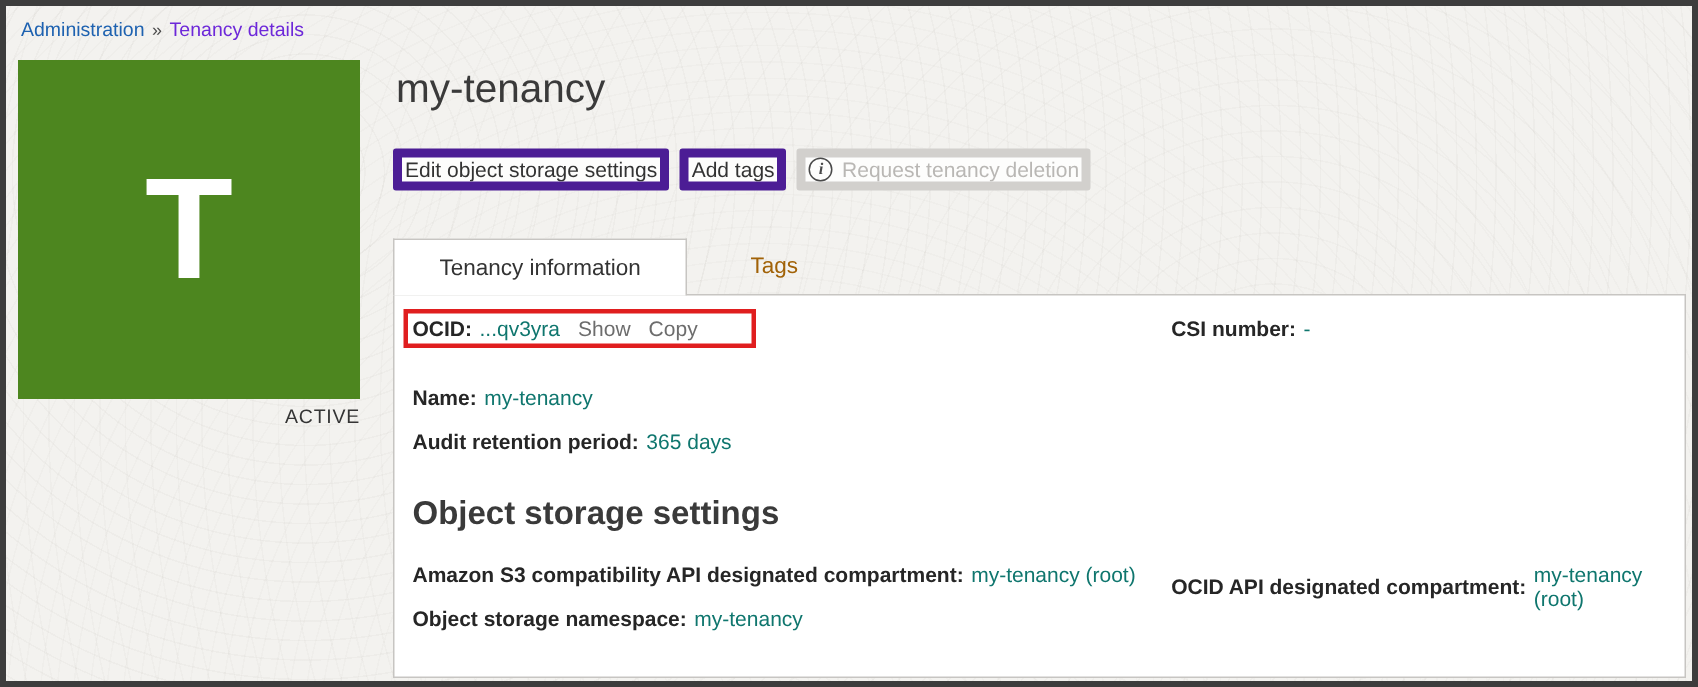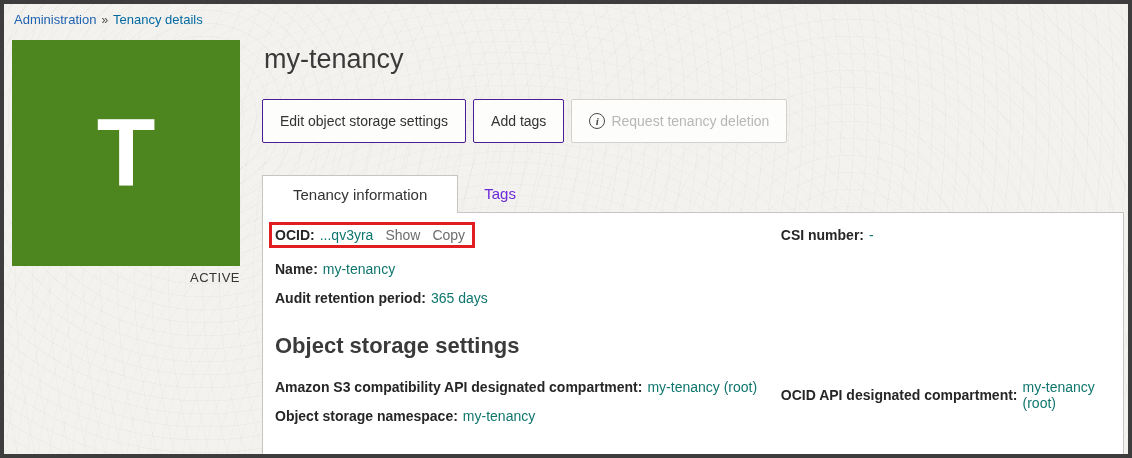--- a/index.html
+++ b/index.html
@@ -13,75 +13,75 @@
       repeating-radial-gradient(circle at 75% 60%, rgba(120,112,100,0.035) 0 1px, transparent 1px 17px),
       repeating-radial-gradient(circle at 45% 110%, rgba(120,112,100,0.03) 0 1px, transparent 1px 11px);
     overflow: hidden;
     color: #3a3a3a;
   }
 
   
   .breadcrumb { padding: 8px 0 4px 10px; font-size: 13px; }
   .breadcrumb a { color: #1e62b0; text-decoration: none; cursor: pointer; }
   .breadcrumb .sep { color: #4a4a4a; margin: 0 5px; font-size: 12px; }
-  .breadcrumb .current { color: #0369a1; margin-top: 24px; }
+  .breadcrumb .current { color: #6d28d9; margin-top: 24px; }
 
   
   .main { display: flex; padding-left: 8px; margin-top: 9px; }
   .left-col { width: 250px; flex: 0 0 250px; }
   .avatar {
     width: 228px; height: 226px; background: #4d861f;
     display: flex; align-items: center; justify-content: center;
   }
   .avatar .letter { color: #ffffff; font-size: 96px; font-weight: bold; line-height: 1; }
   .status { width: 228px; text-align: right; margin-top: 4px; font-size: 13px; color: #353535; letter-spacing: 0.5px; }
 
   .right-col { flex: 1; padding-right: 4px; }
   .page-title { font-size: 27px; font-weight: 400; color: #3a3a3a; margin: 4px 0 0 2px; }
 
   
   .actions { margin-top: 24px; display: flex; gap: 7px; }
   .btn {
-    background: #fdfdfc; border: 1px solid #4c1d95; border-radius: 2px;
+    background: #fdfdfc; border: 6px solid #4c1d95; border-radius: 2px;
     font-family: "Liberation Sans", sans-serif;
-    font-size: 14px; color: #333; padding: 5px 17px; height: 44px;
+    font-size: 14px; color: #333; padding: 5px 2px; height: 28px;
     display: inline-flex; align-items: center; gap: 6px; cursor: pointer;
   }
   .btn.disabled { color: #b9b7b4; border-color: #d2d0cd; cursor: default; }
   .info-icon {
     width: 16px; height: 16px; border: 1.5px solid #4a4a4a; border-radius: 50%;
     display: inline-flex; align-items: center; justify-content: center;
     font-family: "Liberation Serif", serif; font-style: italic; font-weight: bold;
     font-size: 11px; color: #4a4a4a; line-height: 1; flex: 0 0 16px;
   }
 
   
   .tabs-area { margin-top: 32px; position: relative; }
   .tab-row { display: flex; position: relative; z-index: 2; align-items: center; }
   .tab {
-    font-size: 15px; padding: 10px 26px; cursor: pointer; color: #6d28d9;
+    font-size: 15px; padding: 10px 42px; cursor: pointer; color: #a16207;
   }
   .tab.active {
     background: #ffffff; color: #333;
     border: 1px solid #c7c5c2; border-bottom: none;
     margin-bottom: -1px; padding: 10px 30px;
   }
   .panel {
     background: #ffffff; border: 1px solid #c7c5c2;
     min-height: 245px; position: relative; z-index: 1;
     padding: 14px 12px 18px 12px;
   }
 
   .field-grid { display: grid; grid-template-columns: 60.5% 1fr; }
   .field-col .field-row { margin-bottom: 13px; font-size: 14px; display: flex; align-items: center; min-height: 16px; }
   .field-row .lbl { font-weight: bold; color: #262626; margin-right: 5px; white-space: nowrap; }
   .field-row .val { color: #0f766e; }
   .field-row a.inline-link { color: #6d6d6d; text-decoration: none; margin-left: 12px; cursor: pointer; }
 
-  .ocid-wrap { position: relative; display: inline-flex; align-items: center; padding: 5px 10px 5px 6px; margin: -5px 0 0 -6px; }
+  .ocid-wrap { position: relative; display: inline-flex; align-items: center; padding: 5px 39px 5px 6px; margin: -5px 0 12px -6px; }
   .ocid-highlight {
     position: absolute; inset: 0; border: 3px solid #e01e1f; pointer-events: none;
   }
 
   .section-heading { font-size: 22px; font-weight: 700; color: #3a3a3a; margin: 14px 0 20px 0; }
 </style>
 </head>
 <body>
 
 <div class="breadcrumb">

